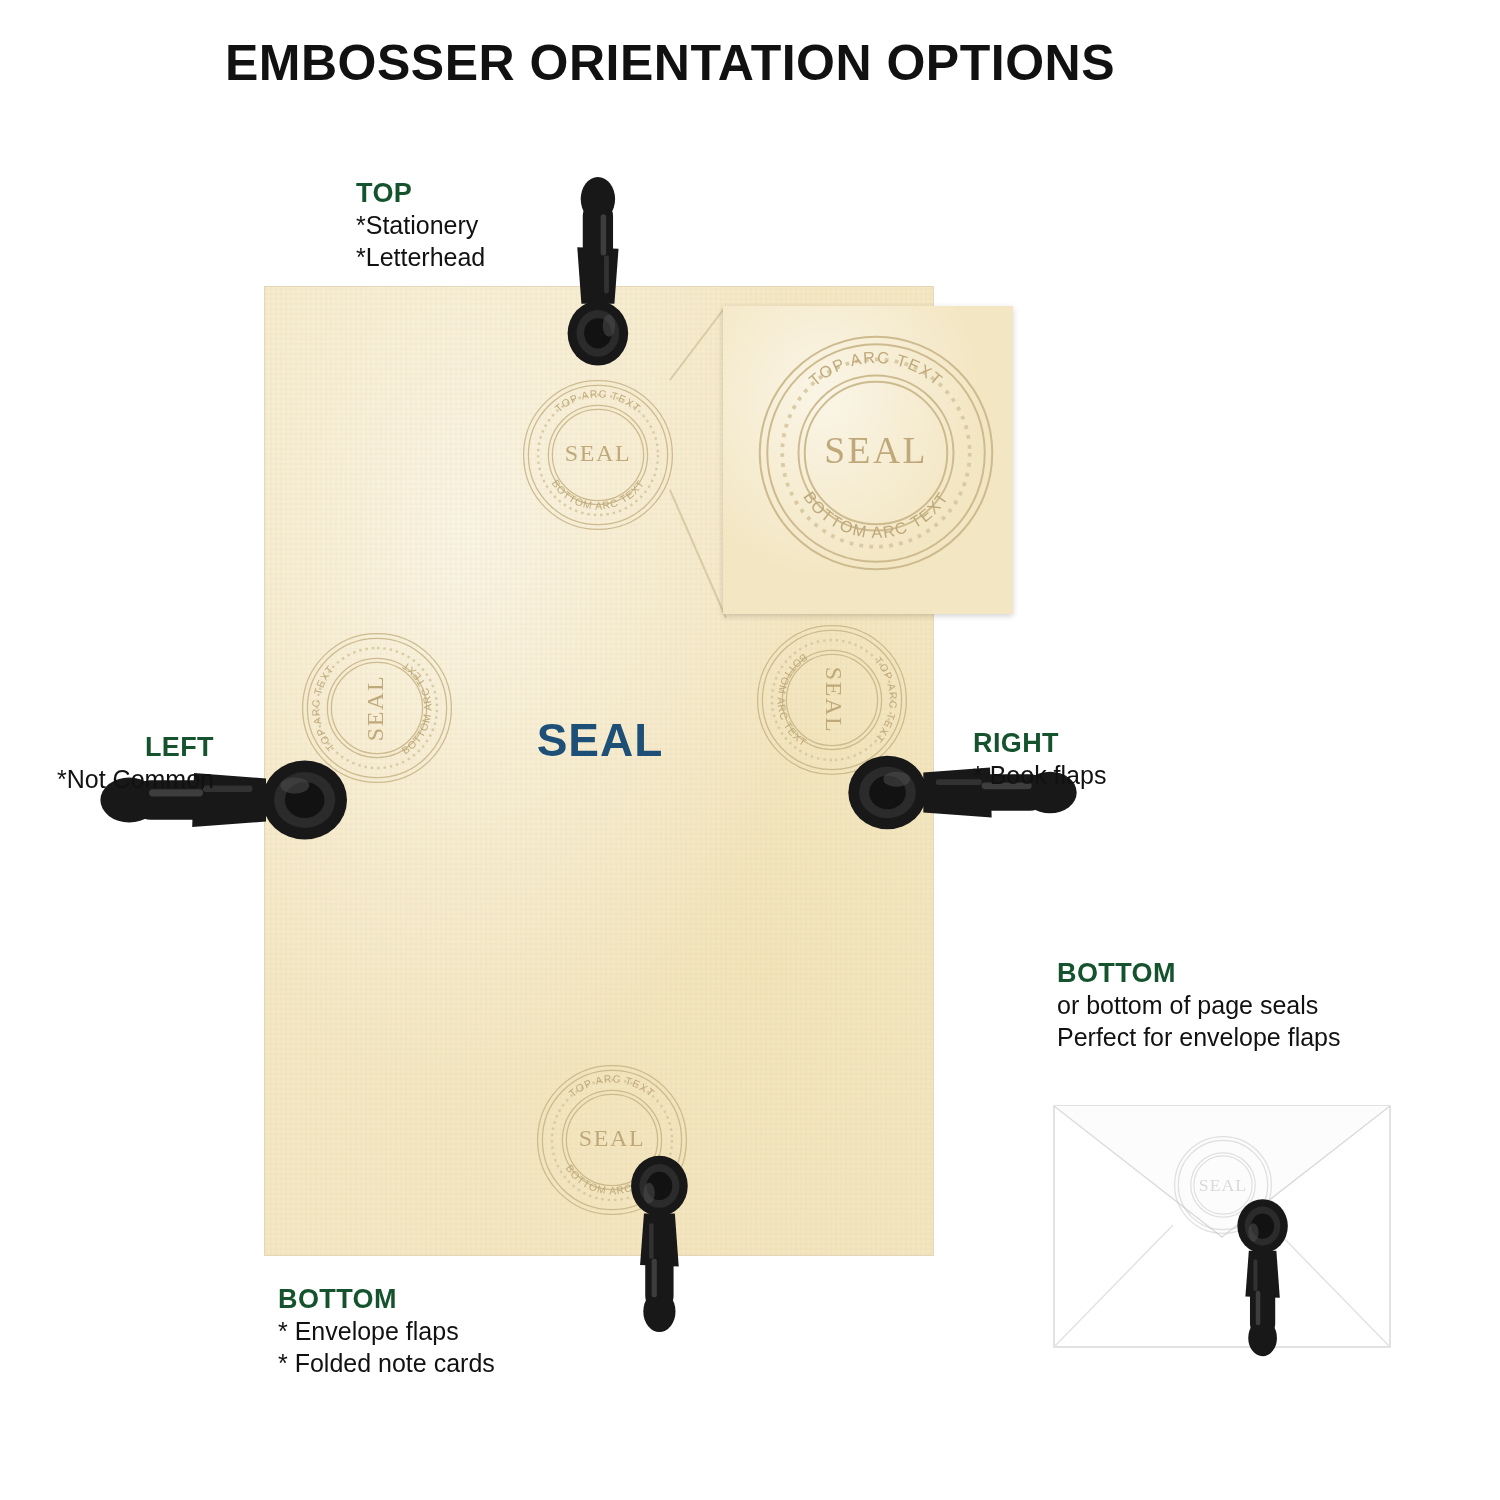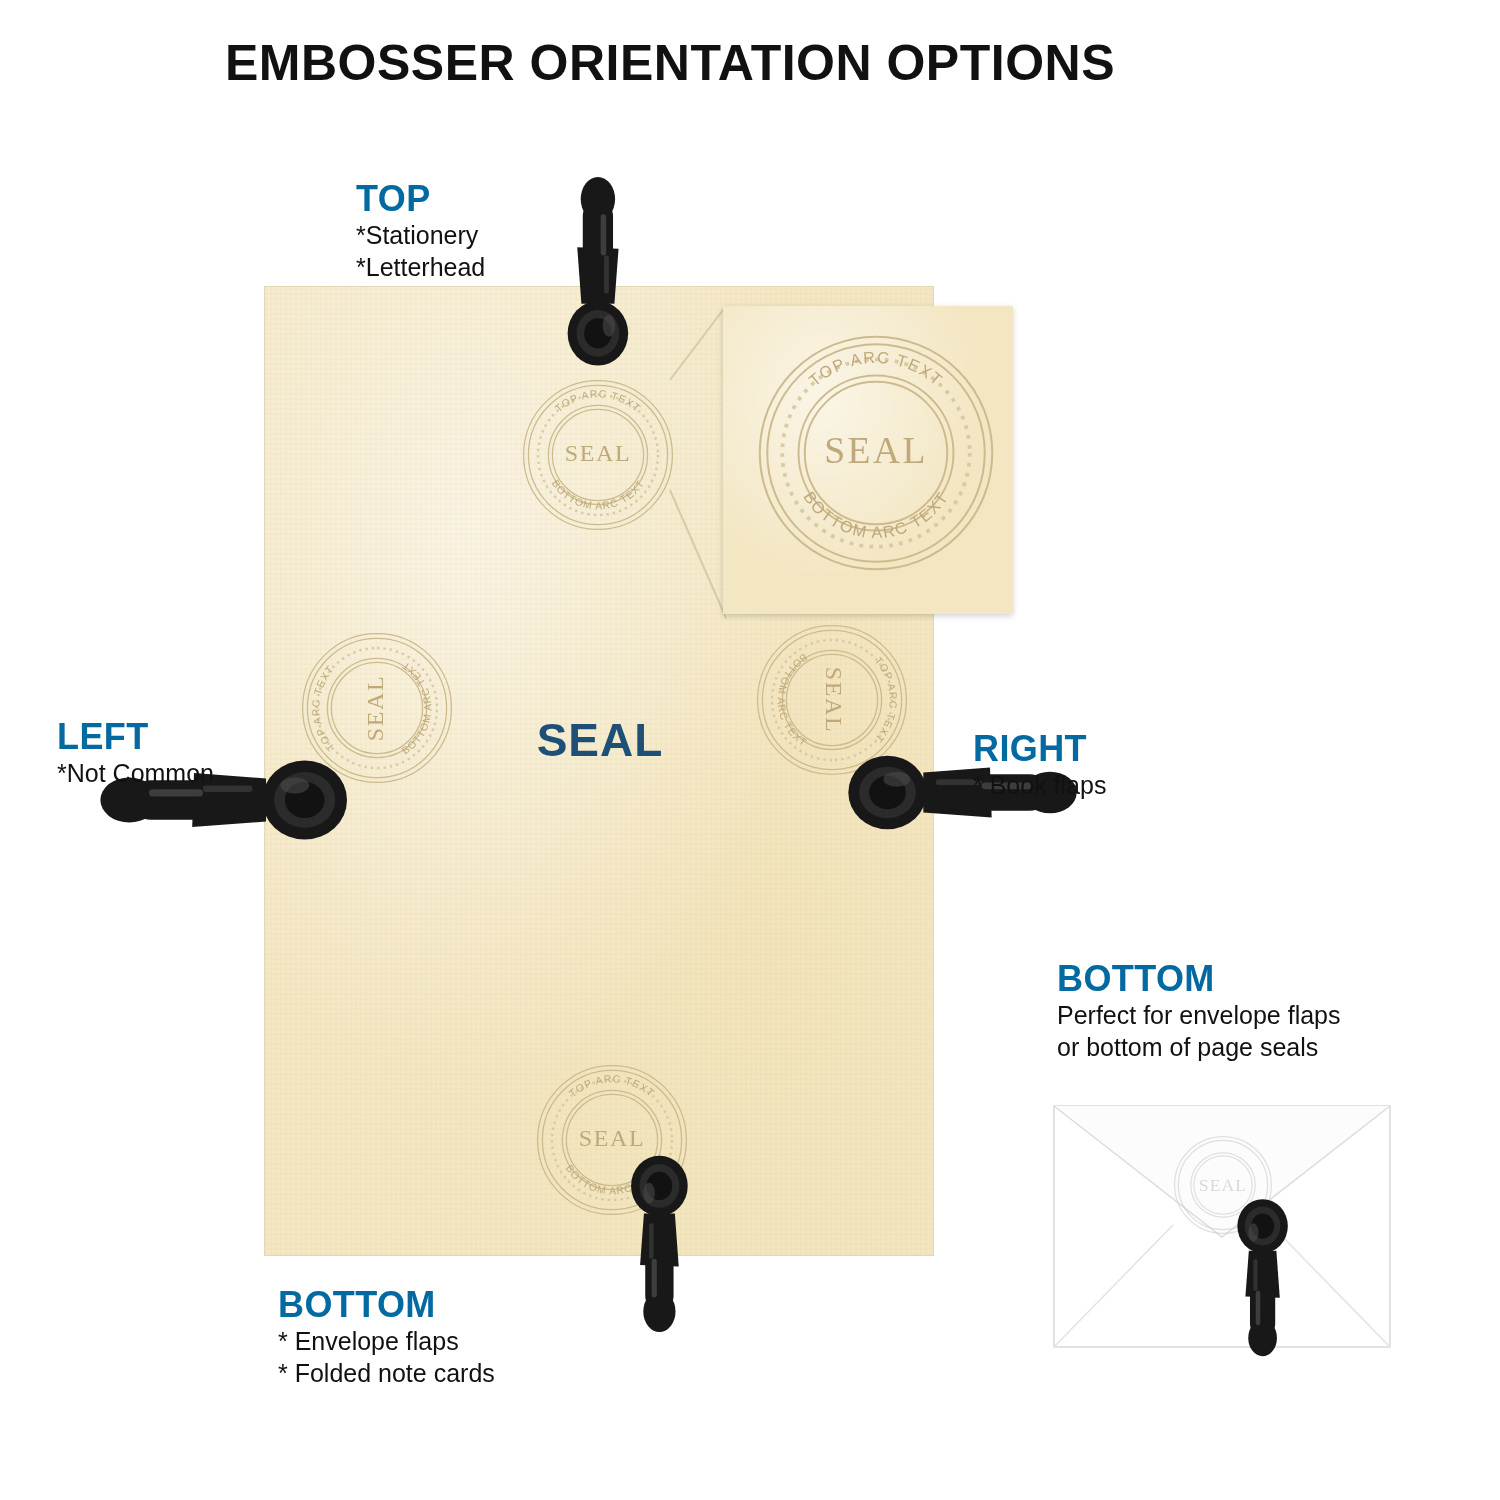--- a/index.html
+++ b/index.html
@@ -87,36 +87,36 @@
     box-shadow: 0 2px 6px rgba(0,0,0,0.18);
   }
   .zoom-line {
     position: absolute;
     pointer-events: none;
   }
 
   
   .lbl { position: absolute; }
   .lbl .hd {
-    color: #0369a1;
+    color: #14532d;
     font-weight: bold;
-    font-size: 36px;
+    font-size: 27px;
     letter-spacing: 0.4px;
     line-height: 1.15;
   }
   .lbl .sub {
     color: #111111;
     font-weight: normal;
     font-size: 25px;
     line-height: 1.28;
     white-space: nowrap;
   }
 
   #label-top { left: 356px; top: 178px; }
-  #label-left { left: 57px; top: 716px; }
+  #label-left { left: 57px; top: 732px; text-align: right; }
   #label-right { left: 973px; top: 684px; margin-top: 44px; }
   #label-bottom-page { left: 278px; top: 1284px; }
   #label-bottom-env { left: 1057px; top: 958px; }
 
   
   .tool { position: absolute; }
   .tool svg { display: block; }
 
   
   .envelope {
@@ -288,15 +288,15 @@
 </div>
 
 <div class="lbl" id="label-bottom-page">
   <div class="hd">BOTTOM</div>
   <div class="sub">* Envelope flaps</div>
   <div class="sub">* Folded note cards</div>
 </div>
 
 <div class="lbl" id="label-bottom-env">
   <div class="hd">BOTTOM</div>
+  <div class="sub">or bottom of page seals</div>
   <div class="sub">Perfect for envelope flaps</div>
-  <div class="sub">or bottom of page seals</div>
 </div>
 
 </body></html>

